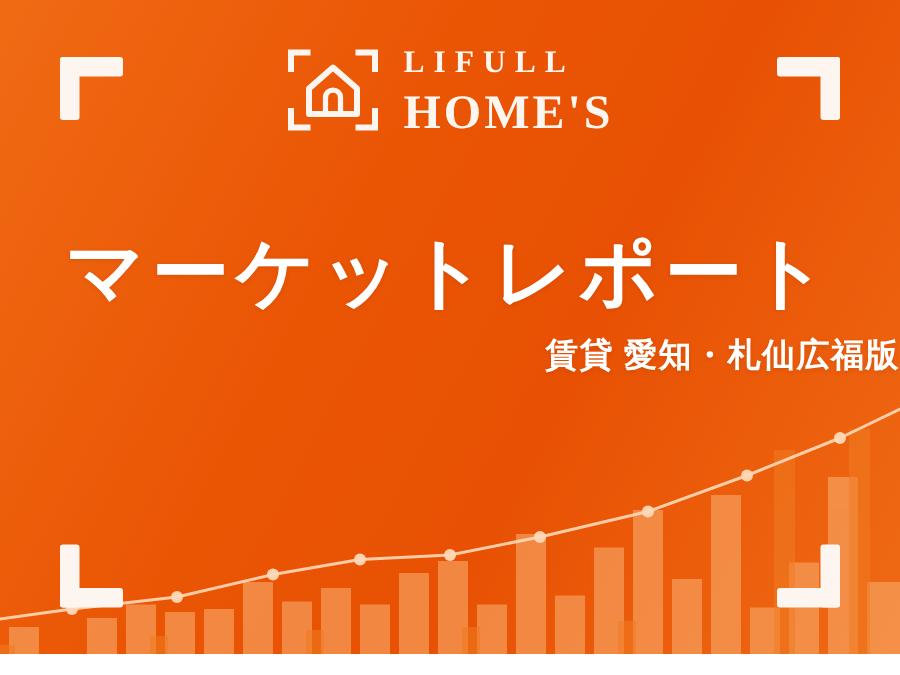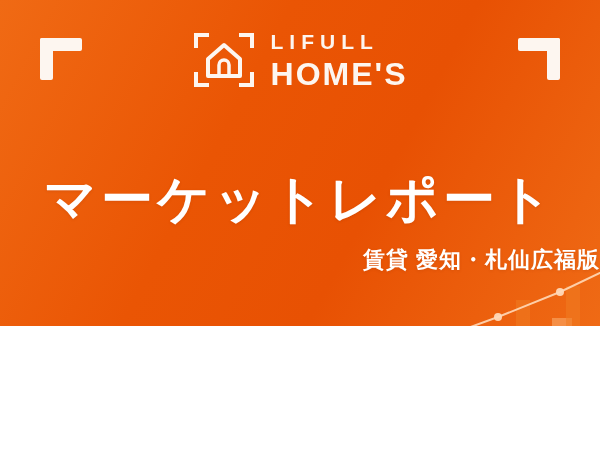--- a/index.html
+++ b/index.html
@@ -4,23 +4,23 @@
 <title>LIFULL HOME'S マーケットレポート</title>
 <style>
   html, body {
     margin: 0;
     padding: 0;
     background: #ffffff;
   }
   #poster {
     position: relative;
     width: 600px;
-    height: 326px;
+    height: 436px;
     overflow: hidden;
-    font-family: Liberation Sans, sans-serif;
+    font-family: Liberation Serif, serif;
     background: #ea5504;
     background-image:
       linear-gradient(118deg, #f06a14 0%, #ea5504 38%, #e85103 62%, #ef6a15 100%);
     user-select: none;
   }
 
   
   .chart-layer {
     position: absolute;
     left: 0;
@@ -106,21 +106,21 @@
     right: 0;
     top: 152px;
     text-align: center;
   }
   .title-main {
     color: #ffffff;
     font-size: 52px;
     font-weight: bold;
     letter-spacing: 4px;
     line-height: 1.18;
-    margin: 17px;
+    margin: 0;
     text-shadow: 0 1px 3px rgba(140, 45, 0, 0.18);
   }
   .title-date {
     color: #ffffff;
     font-size: 31px;
     font-weight: normal;
     letter-spacing: 1px;
     line-height: 1.2;
     margin: 26px 0 0 0;
     text-shadow: 0 1px 3px rgba(140, 45, 0, 0.18);

